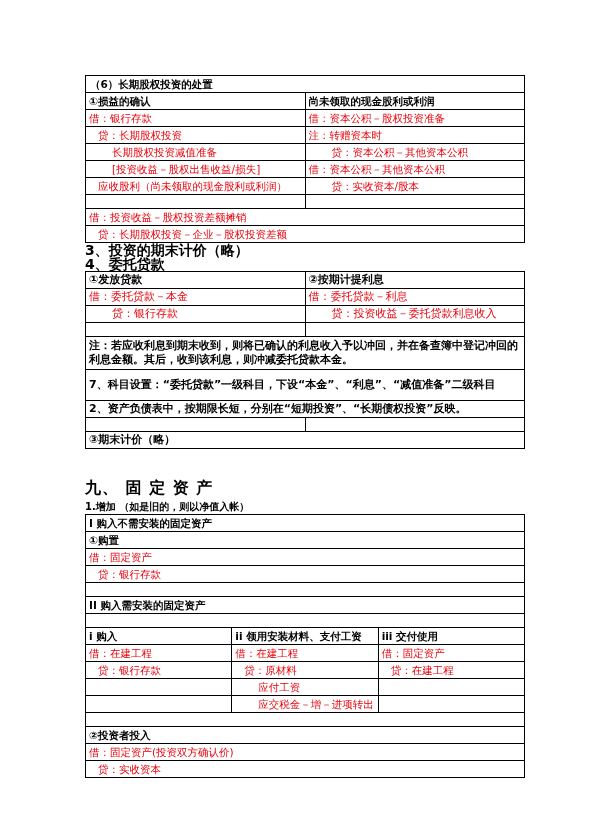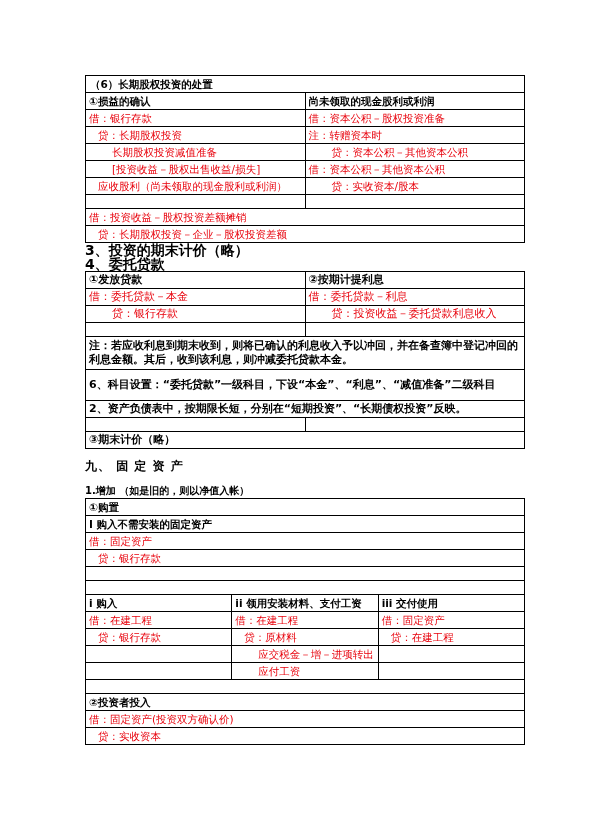--- a/index.html
+++ b/index.html
@@ -7,22 +7,22 @@
   .page{position:relative;width:607px;height:793px;overflow:hidden;}
   .sheet{position:absolute;left:85px;top:75px;width:440px;}
   table{border-collapse:collapse;width:100%;table-layout:fixed;}
   td{border:1px solid #000;padding:1px 3px;vertical-align:middle;font-size:10.5px;line-height:14px;}
   .blk{color:#000;font-weight:bold;}
   .red{color:#e8000b;font-weight:normal;}
   .ind1{padding-left:12px;}
   .ind2{padding-left:26px;}
   .plain2{font-size:14px;line-height:14px;color:#000;font-weight:bold;}
   .gap{height:7px;}
-  .secttitle{font-size:12px;font-weight:bold;letter-spacing:1px;margin-top:2px;}
-  .sectsub{font-size:10px;font-weight:bold;margin-top:9px;}
+  .secttitle{font-size:16px;font-weight:bold;letter-spacing:1px;margin-top:22px;}
+  .sectsub{font-size:10px;font-weight:bold;margin-top:1px;}
   .cellnote{font-size:10px;line-height:14px;font-weight:bold;}
   .spacer-row td{height:11px;border:1px solid #000;}
   .t2 td{font-size:11px;margin-top:20px;}
   .titlepad{padding-left:4px;}
 </style>
 </head>
 <body>
 
 <div class="page">
   <div class="sheet">
@@ -87,21 +87,21 @@
         <td class="red ind2">贷：投资收益－委托贷款利息收入</td>
       </tr>
       <tr class="spacer-row">
         <td></td>
         <td></td>
       </tr>
       <tr>
         <td colspan="2" class="cellnote" style="height:30px">注：若应收利息到期末收到，则将已确认的利息收入予以冲回，并在备查簿中登记冲回的利息金额。其后，收到该利息，则冲减委托贷款本金。</td>
       </tr>
       <tr>
-        <td colspan="2" class="cellnote" style="height:28px">6、科目设置：“委托贷款”一级科目，下设“本金”、“利息”、“减值准备”二级科目</td>
+        <td colspan="2" class="cellnote" style="height:28px">7、科目设置：“委托贷款”一级科目，下设“本金”、“利息”、“减值准备”二级科目</td>
       </tr>
       <tr>
         <td colspan="2" class="cellnote">2、资产负债表中，按期限长短，分别在“短期投资”、“长期债权投资”反映。</td>
       </tr>
       <tr class="spacer-row">
         <td></td>
         <td></td>
       </tr>
       <tr>
         <td colspan="2" class="blk">③期末计价（略）</td>
@@ -109,33 +109,36 @@
     </tbody>
       </table>
 
     <div class="gap"></div>
     <div class="secttitle">九、              固  定  资  产</div>
     <div class="sectsub">1.增加 （如是旧的，则以净值入帐）</div>
 
     <table>
       <tbody>
           <tr>
-        <td colspan="3" class="blk">①购置</td>
+        <td colspan="3" class="blk">I 购入不需安装的固定资产</td>
       </tr>
       <tr>
-        <td colspan="3" class="blk">I 购入不需安装的固定资产</td>
+        <td colspan="3" class="blk">①购置</td>
       </tr>
       <tr>
         <td colspan="3" class="red">借：固定资产</td>
       </tr>
       <tr>
         <td colspan="3" class="red ind1">贷：银行存款</td>
       </tr>
       <tr class="spacer-row">
         <td colspan="3"></td>
+      </tr>
+      <tr>
+        <td colspan="3" class="blk">II 购入需安装的固定资产</td>
       </tr>
       <tr class="spacer-row">
         <td colspan="3"></td>
       </tr>
       <tr>
         <td class="blk" style="width:30%">i 购入</td>
         <td class="blk" style="width:42%">ii 领用安装材料、支付工资</td>
         <td class="blk" style="width:28%">iii 交付使用</td>
       </tr>
       <tr>
@@ -143,26 +146,26 @@
         <td class="red">借：在建工程</td>
         <td class="red">借：固定资产</td>
       </tr>
       <tr>
         <td class="red ind1">贷：银行存款</td>
         <td class="red ind1">贷：原材料</td>
         <td class="red ind1">贷：在建工程</td>
       </tr>
       <tr>
         <td class="red"></td>
-        <td class="red ind2">应交税金－增－进项转出</td>
+        <td class="red ind2">应付工资</td>
         <td class="red"></td>
       </tr>
       <tr>
         <td class="red"></td>
-        <td class="red ind2">应付工资</td>
+        <td class="red ind2">应交税金－增－进项转出</td>
         <td class="red"></td>
       </tr>
       <tr class="spacer-row">
         <td colspan="3"></td>
       </tr>
       <tr>
         <td colspan="3" class="blk">②投资者投入</td>
       </tr>
       <tr>
         <td colspan="3" class="red">借：固定资产(投资双方确认价)</td>

